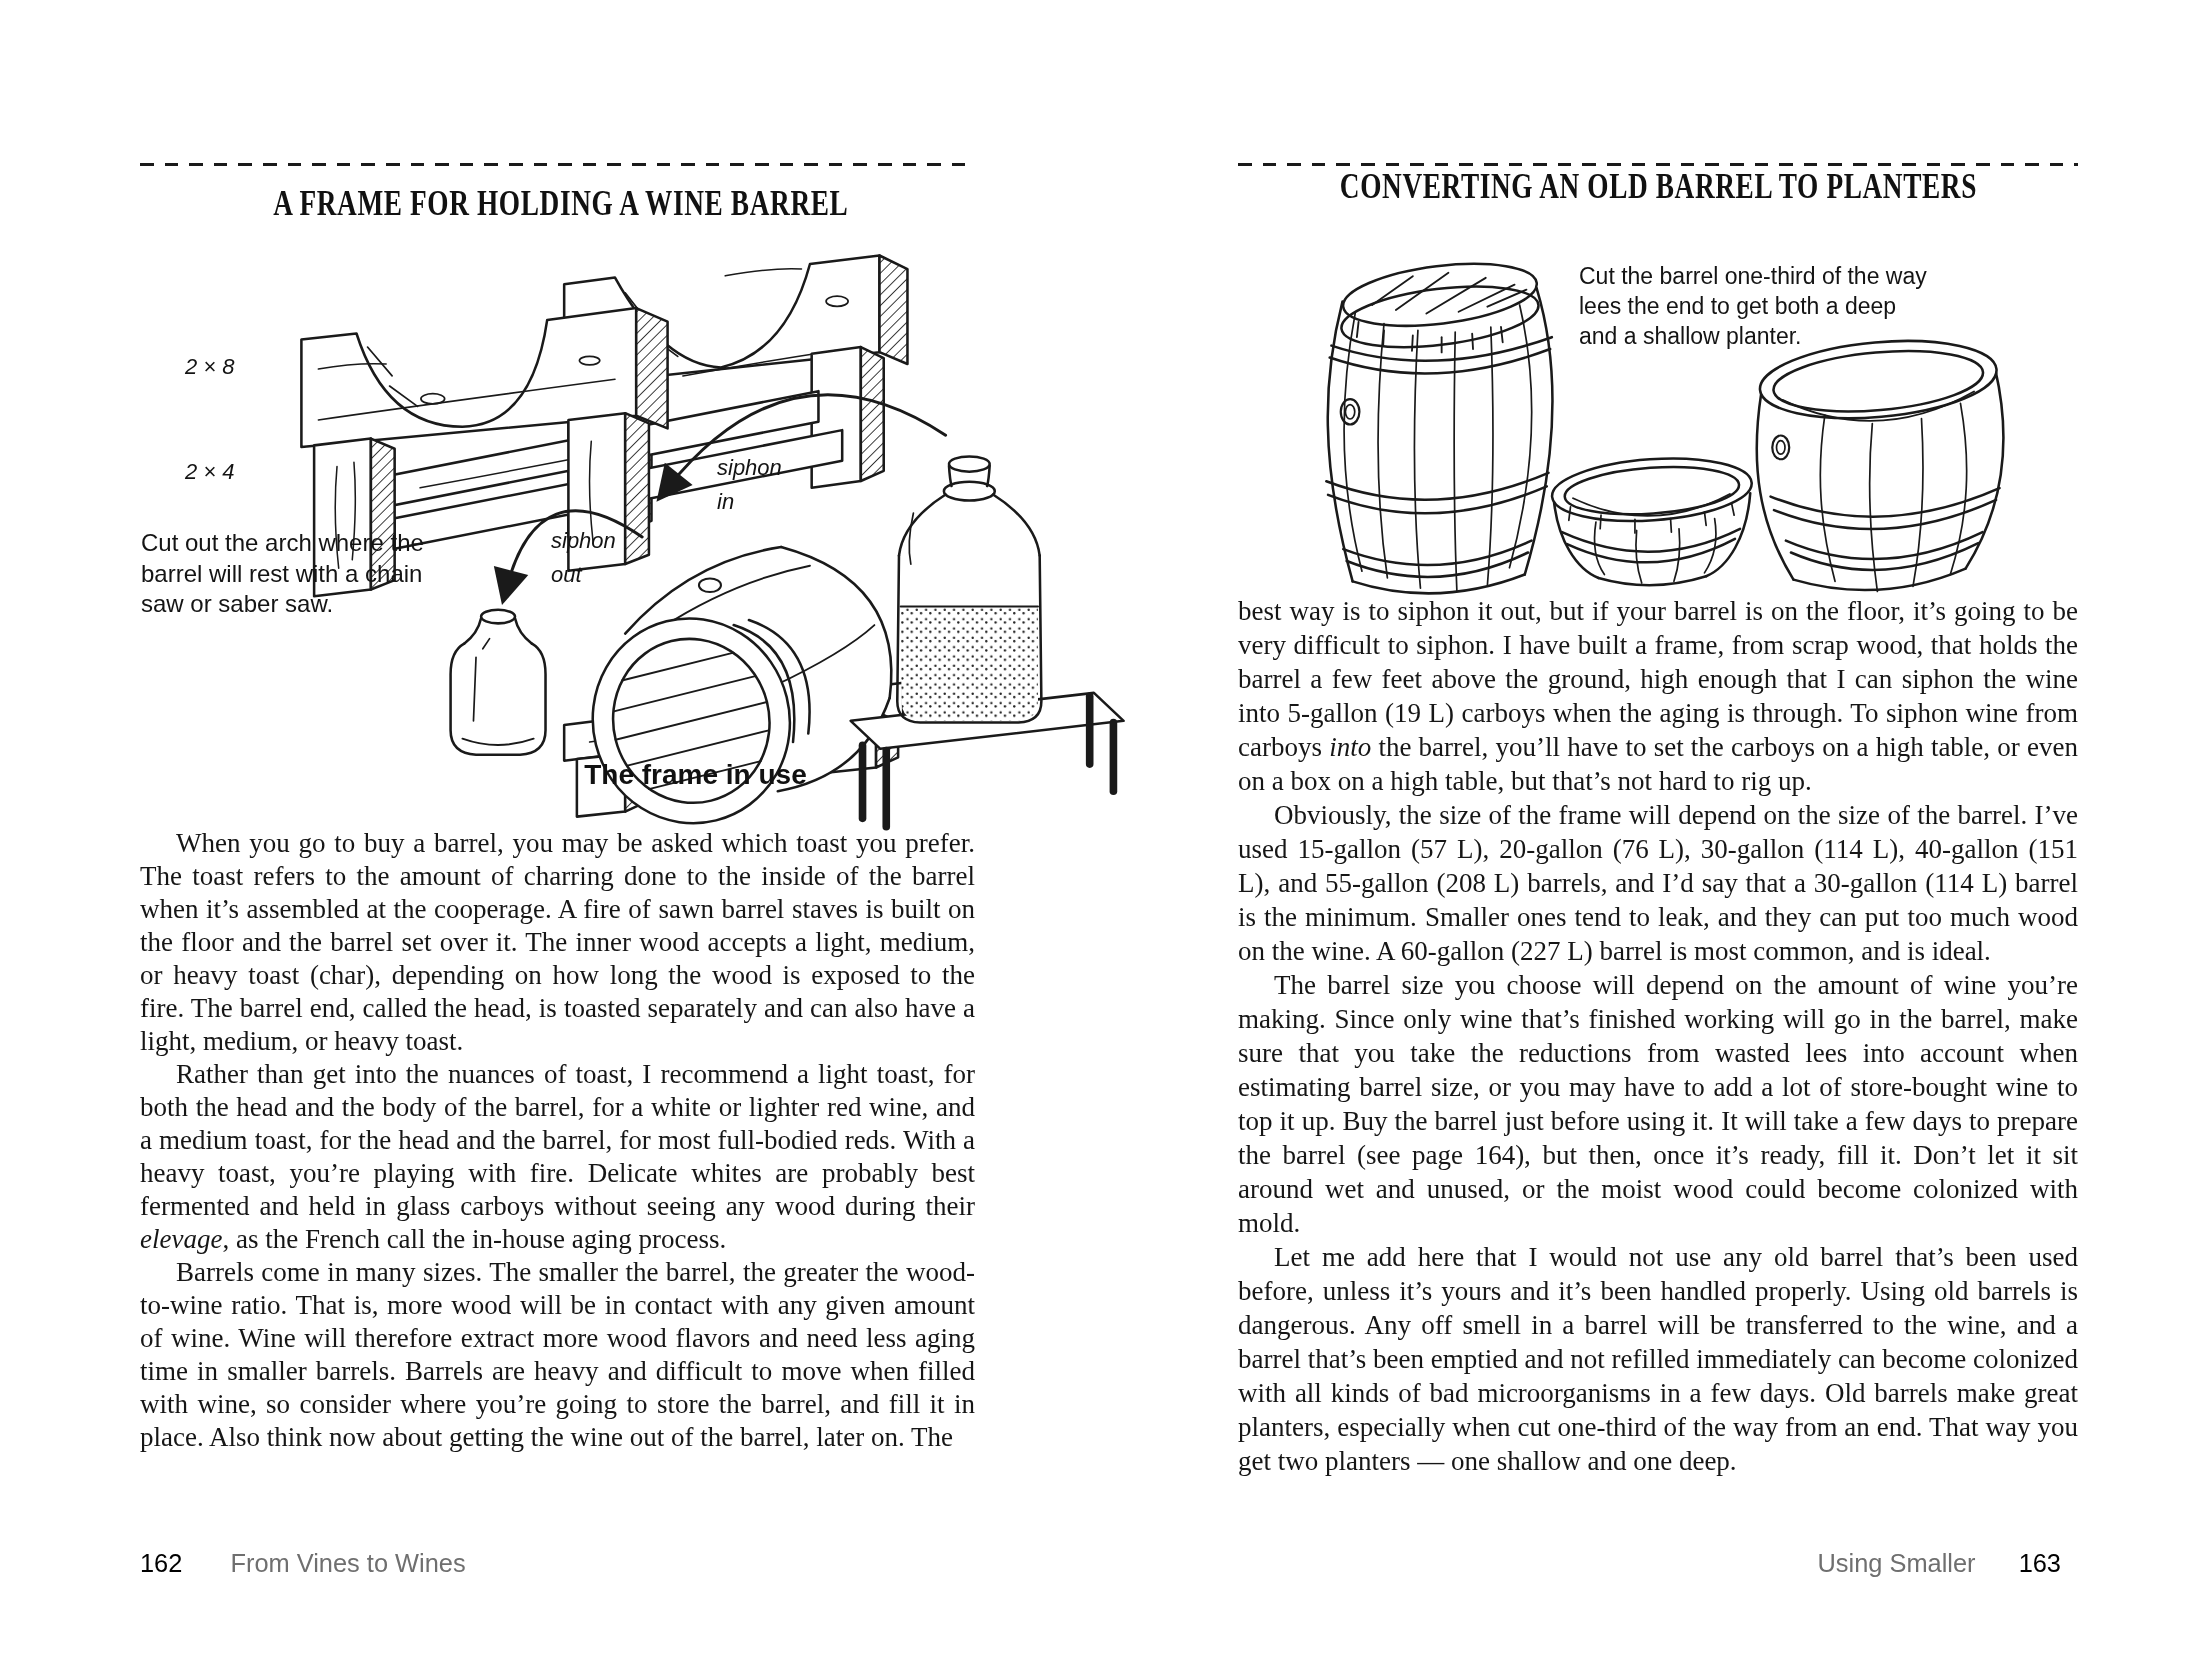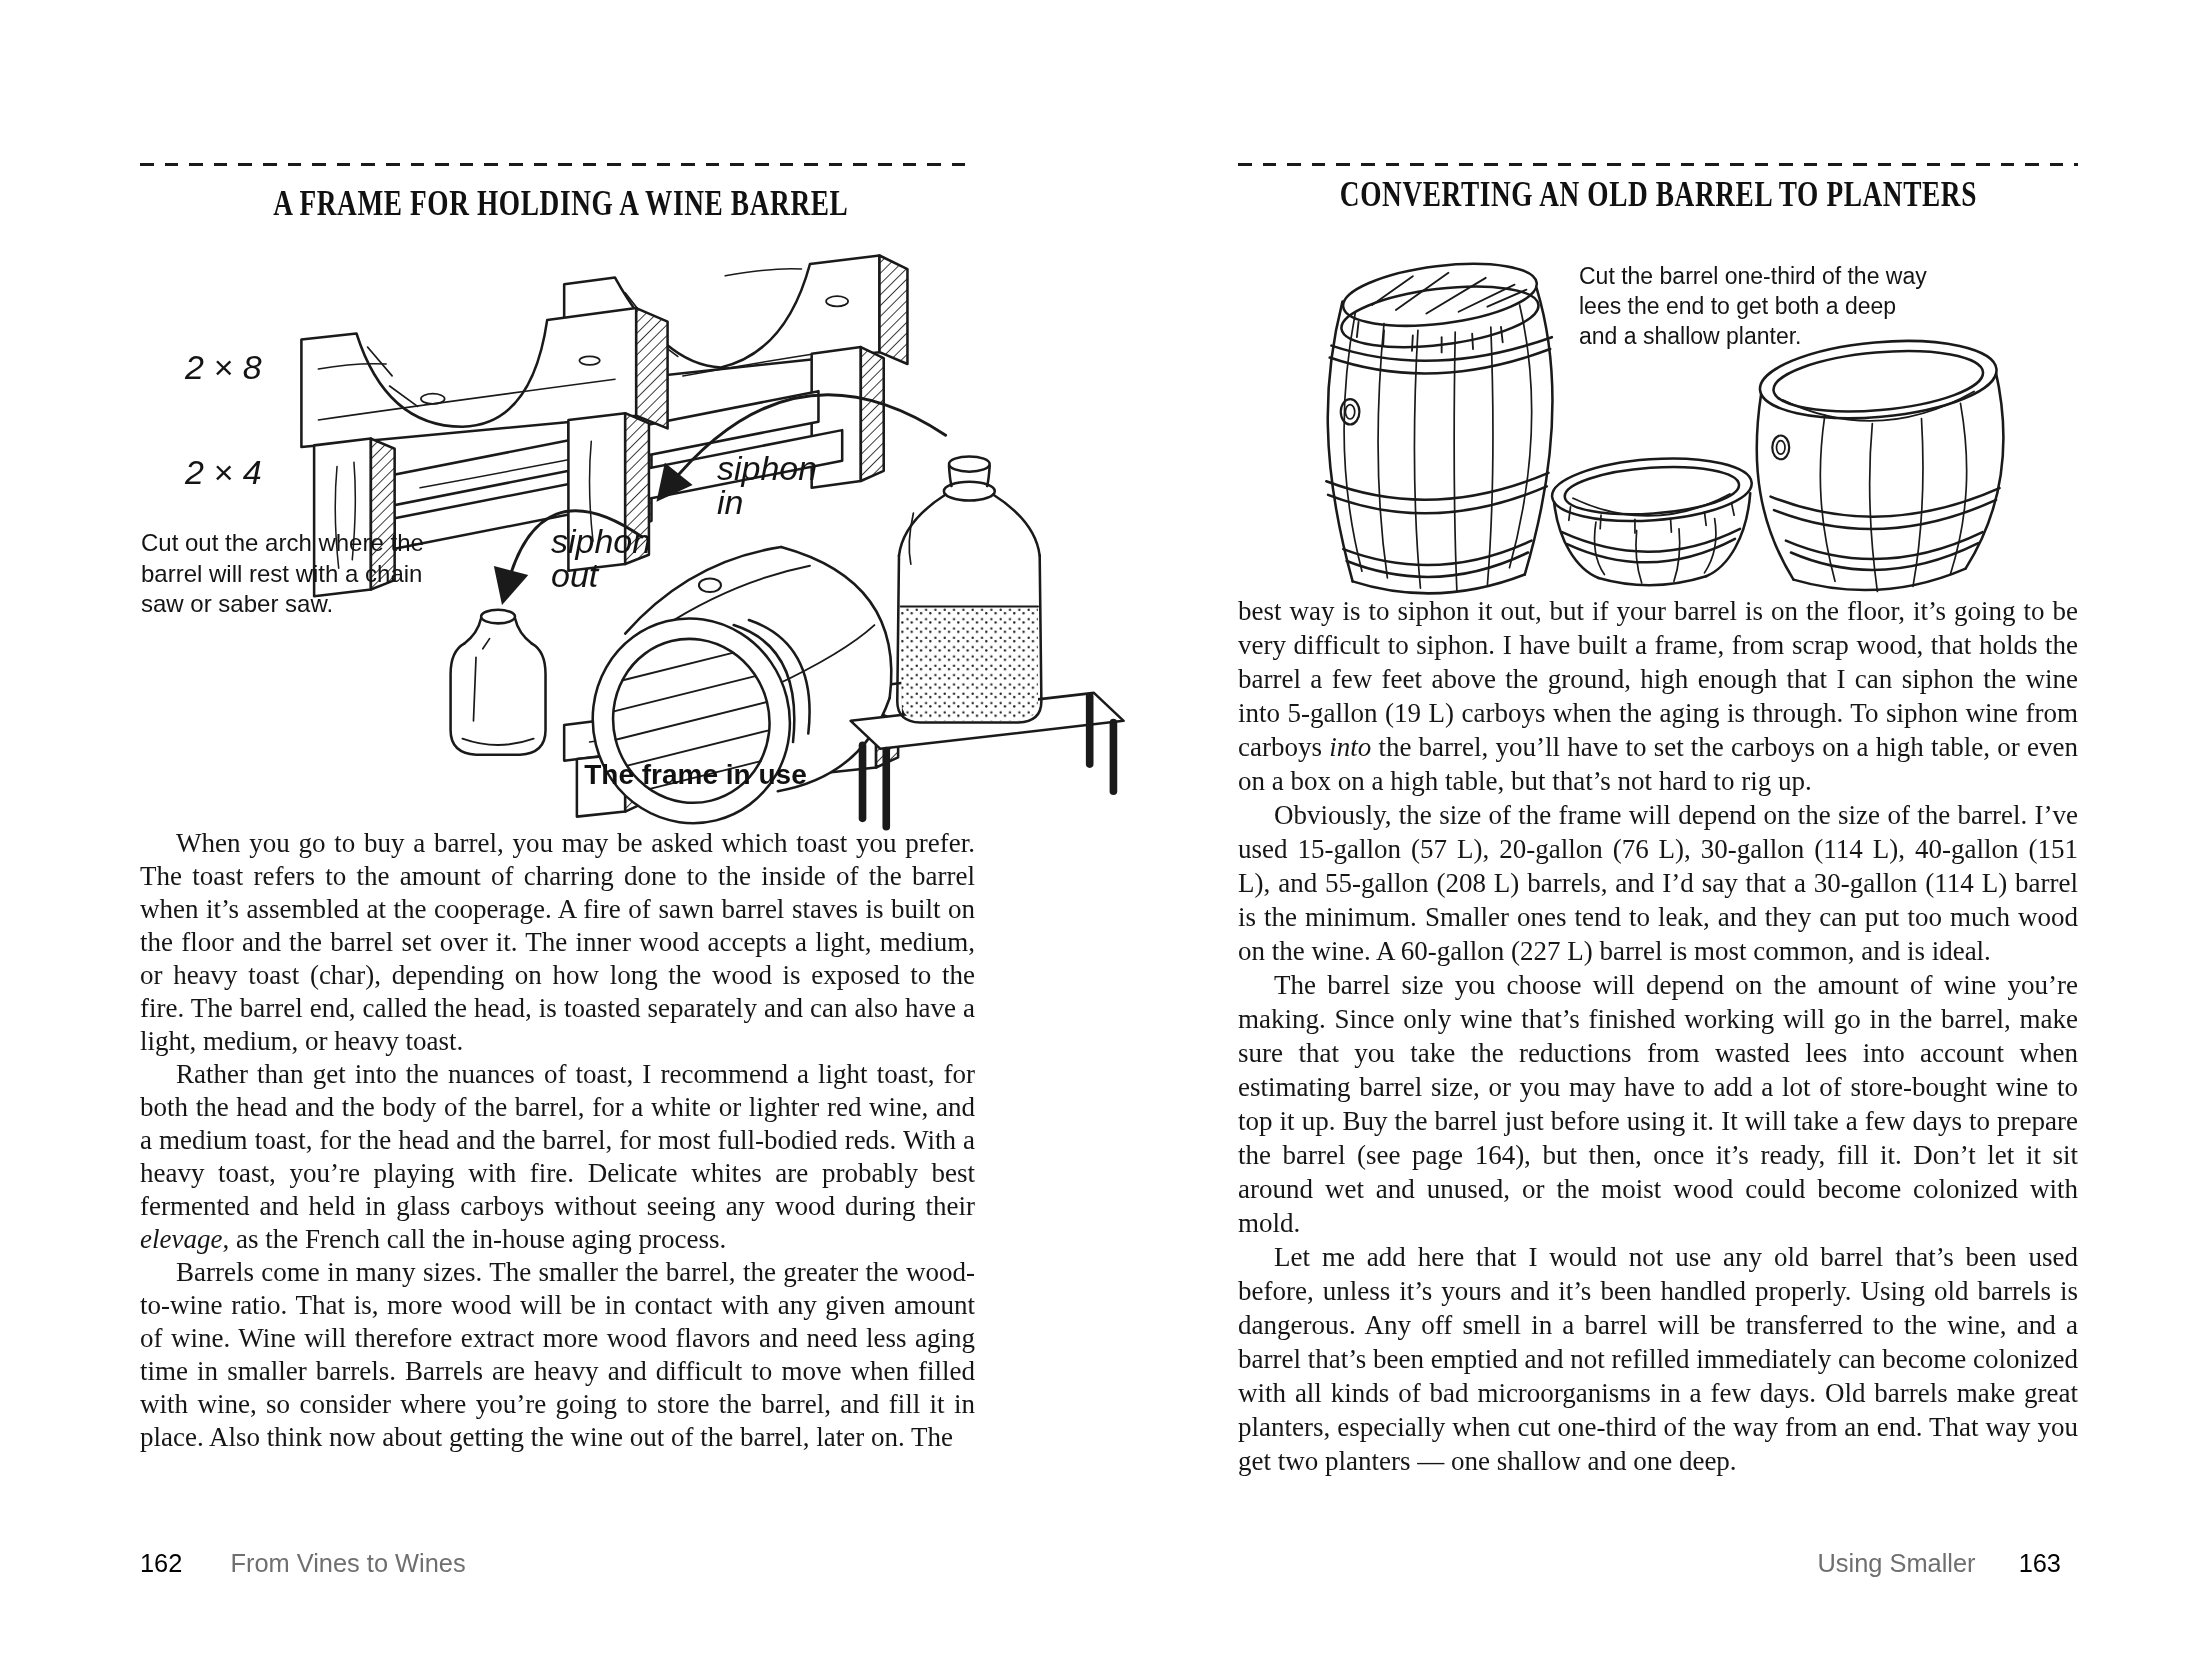--- a/index.html
+++ b/index.html
@@ -10,21 +10,21 @@
   .page-title{font-family:"Liberation Serif",serif;font-weight:700;font-size:35px;
               text-align:center;white-space:nowrap;color:#111;}
   .page-title>span{display:inline-block;transform:scaleX(.78);transform-origin:center;letter-spacing:0.8px;}
   .body-text{font-size:27px;line-height:33px;text-align:justify;color:#161616;}
   .body-text p{margin:0;}
   .body-text p.indent{text-indent:36px;}
   .it{font-style:italic;}
   .sans{font-family:"Liberation Sans","DejaVu Sans",sans-serif;}
   .fig-note{font-size:24px;line-height:30.5px;color:#141414;}
   .fig-note-r{font-size:23px;line-height:30px;color:#141414;}
-  .fig-label{font-style:italic;font-size:34px;line-height:34px;color:#141414;}
+  .fig-label{font-style:italic;font-size:22px;line-height:34px;color:#141414;}
   .fig-caption-bold{font-weight:700;font-size:28px;color:#111;text-align:center;}
   .footer{font-size:25.4px;}
   .pagenum{font-weight:400;color:#000;}
   .runner{color:#6f6f6f;}
   svg{overflow:visible;}
 </style>
 </head>
 <body>
 
 <div class="spread">
@@ -191,21 +191,21 @@
       </div>
 
     <div class="abs sans footer" style="left:140px;top:1549px;">
       <span class="pagenum">162</span>
       <span class="runner" style="margin-left:41px;">From Vines to Wines</span>
     </div>
   </section>
 
   <section>
     <div class="abs rule" style="left:1238px;top:163px;width:840px;"></div>
-    <h2 class="abs page-title" style="left:1238px;top:175px;width:840px;margin:0;">
+    <h2 class="abs page-title" style="left:1238px;top:167px;width:840px;margin:0;">
       <span>CONVERTING AN OLD BARREL TO PLANTERS</span>
     </h2>
 
     <svg class="abs" style="left:1306px;top:242px;" width="763" height="365" viewBox="0 0 900 430">
       <g stroke="#1a1a1a" stroke-width="3" fill="none" stroke-linejoin="round" stroke-linecap="round">
 
         <g>
           <path d="M43,70 C20,160 16,260 55,400"></path>
           <path d="M272,54 C298,140 300,250 258,392"></path>
           <path d="M55,400 Q155,432 258,392"></path>

